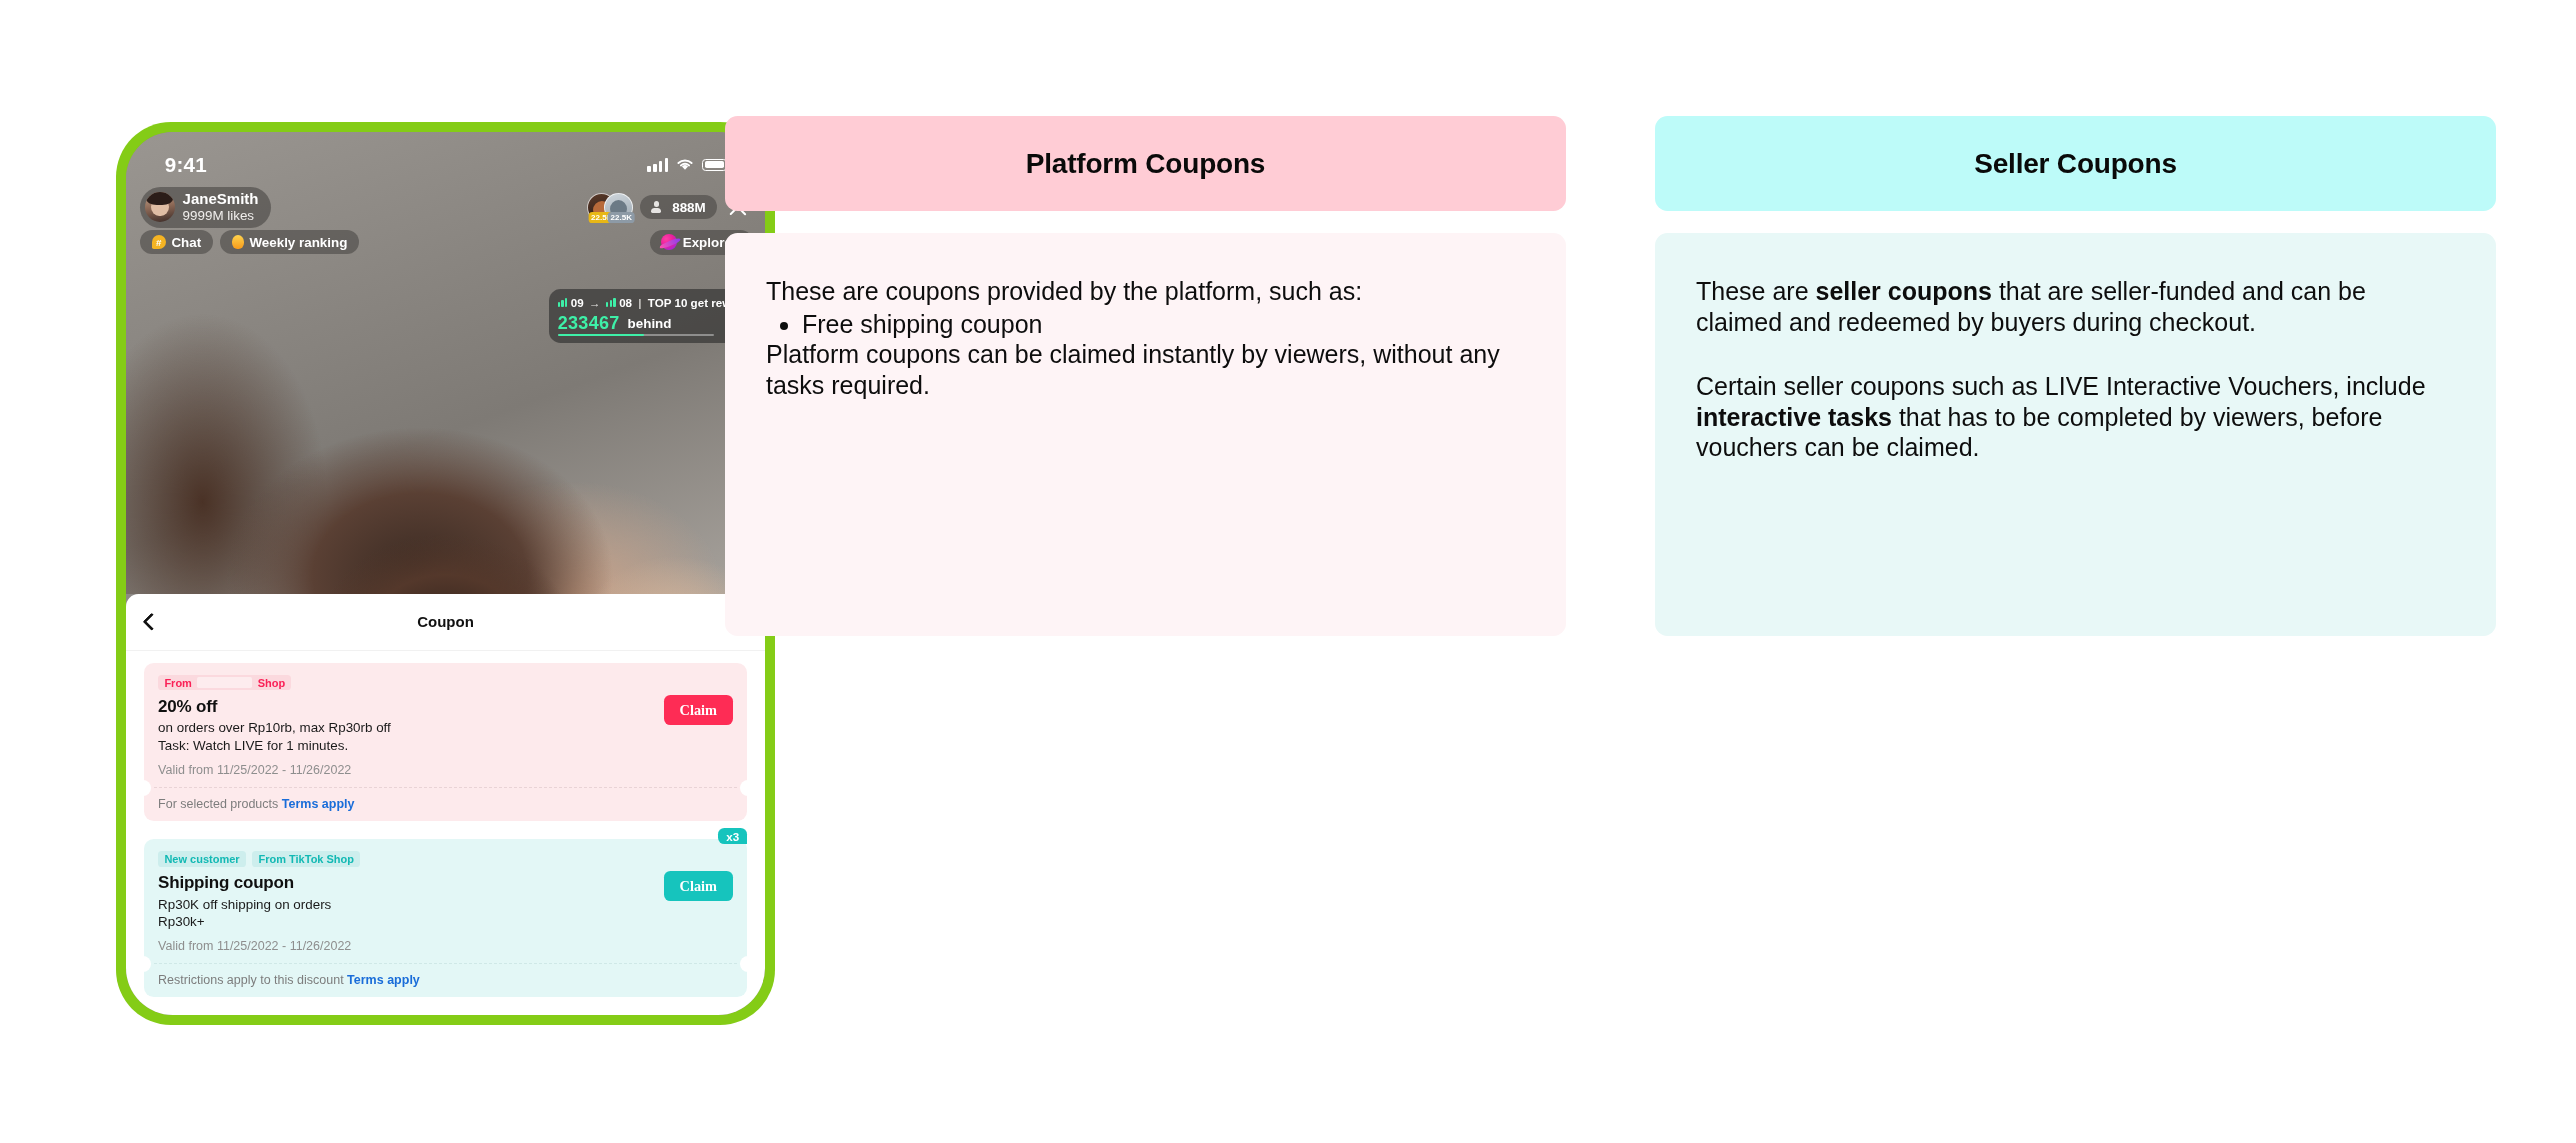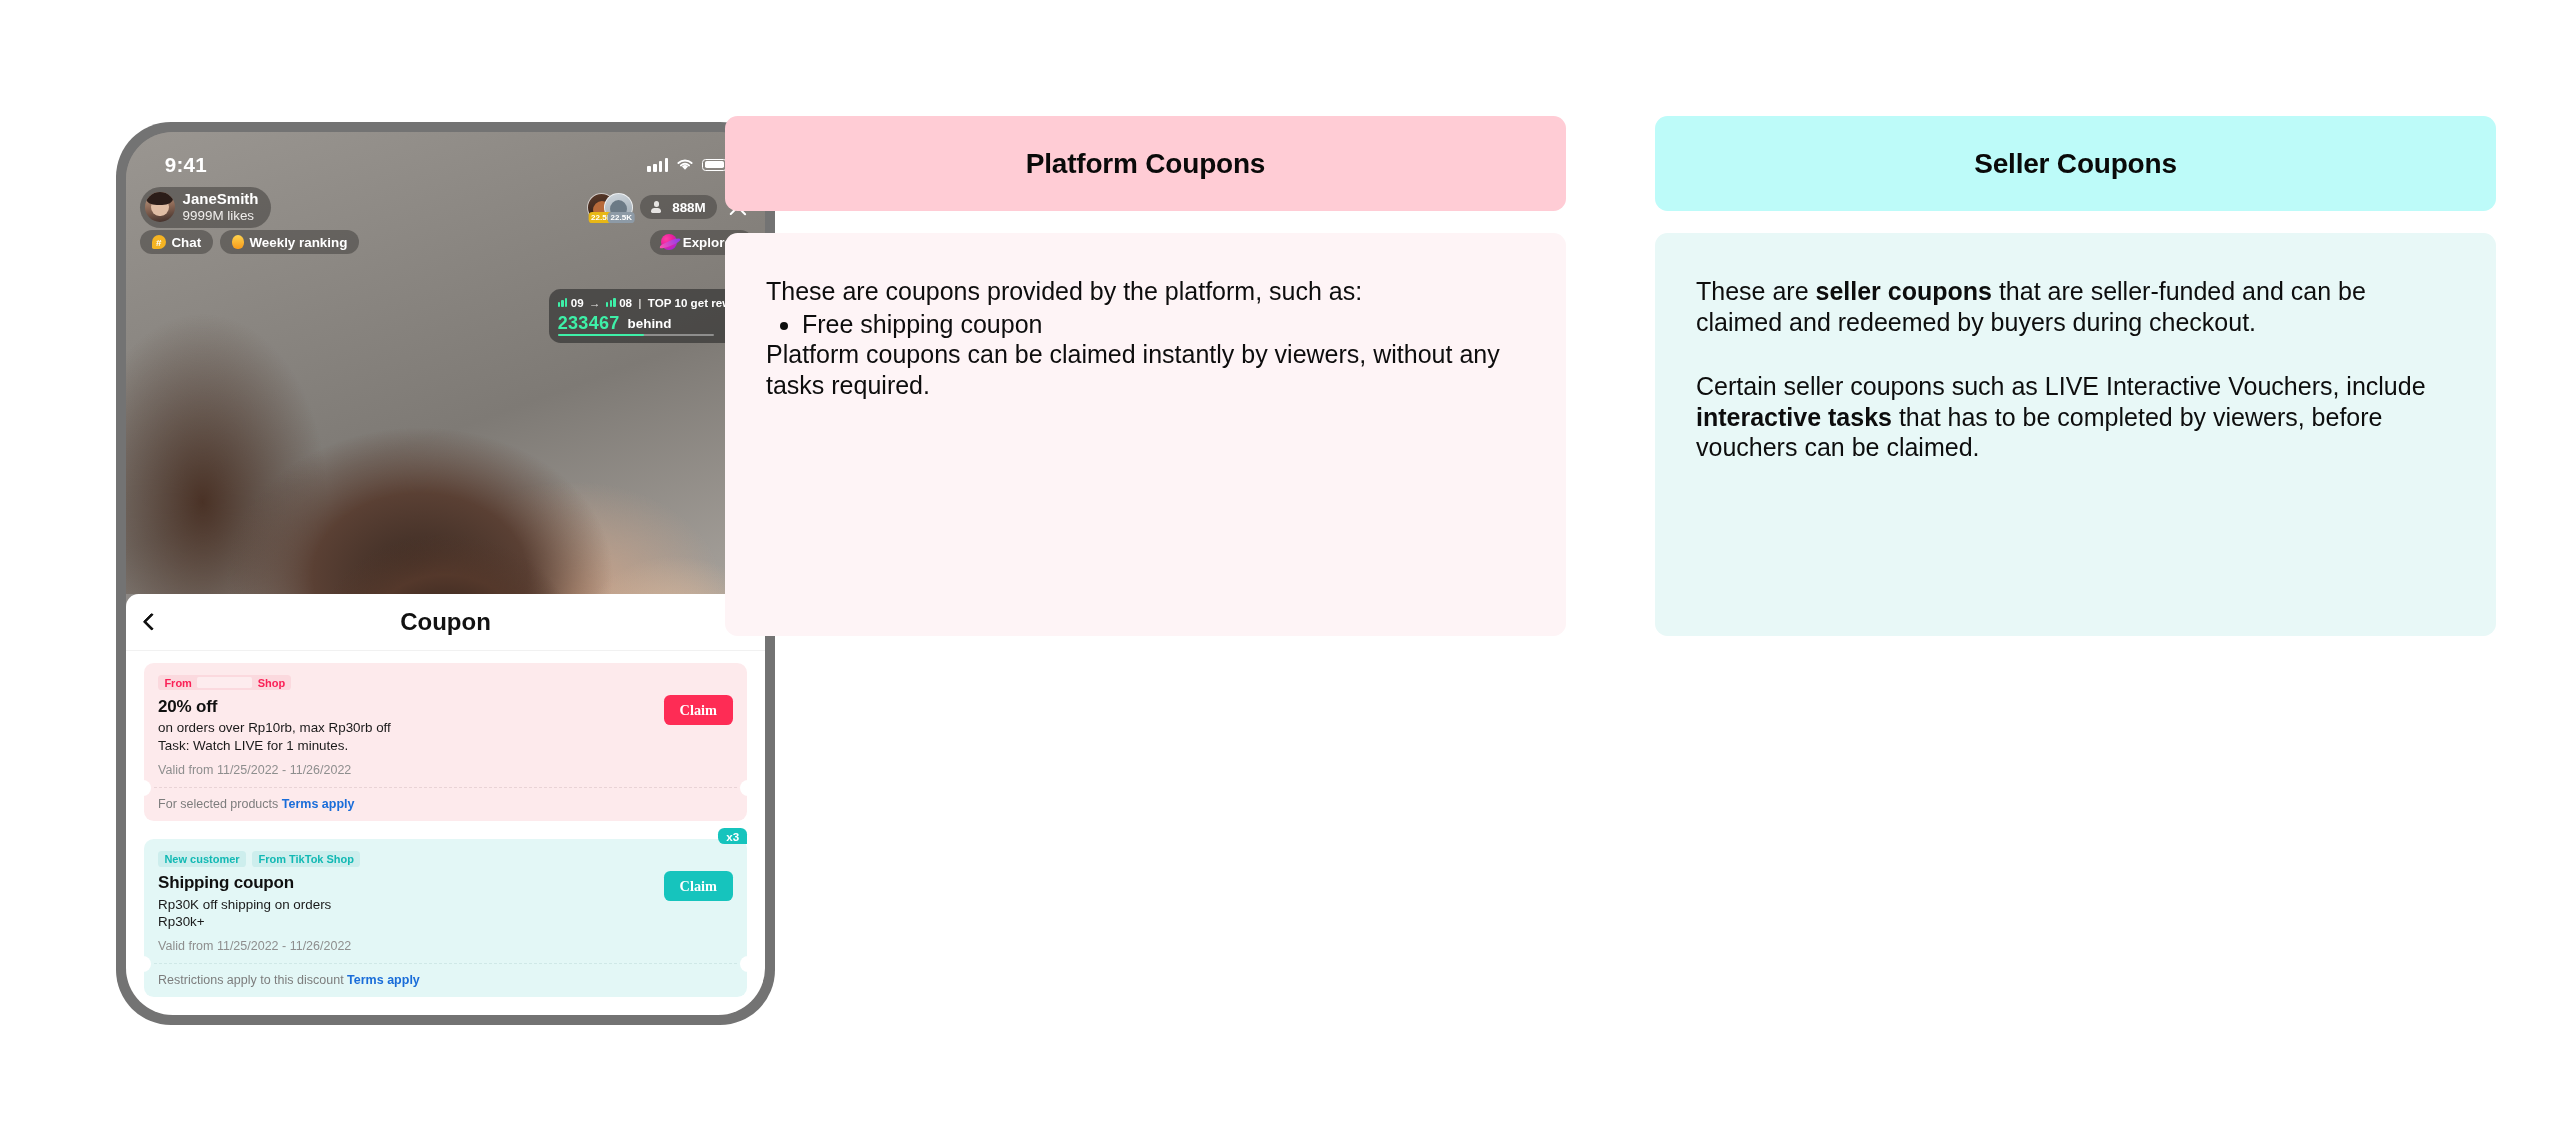--- a/index.html
+++ b/index.html
@@ -8,21 +8,21 @@
     background: #ffffff;
     font-family: "Liberation Sans", sans-serif;
     overflow: hidden;
   }
   .stage { position: relative; width: 2576px; height: 1143px; background: #fff; }
 
   
   .phone {
     position: absolute; left: 116px; top: 122px;
     width: 659px; height: 903px;
-    background: #737373; border-radius: 55px;
+    background: #84cc16; border-radius: 55px;
     padding: 9.8px;
   }
   .phone-screen {
     position: relative; width: 100%; height: 100%;
     border-radius: 47px; overflow: hidden;
     background: #8d8986;
   }
 
   
   .live-bg {
@@ -136,21 +136,21 @@
 
   
   .sheet {
     position:absolute; left:0; right:0; bottom:0; top:462px;
     background:#fff; border-radius:12.5px 12.5px 0 0;
   }
   .sheet-head {
     position:relative; height:57px; display:flex; align-items:center; justify-content:center;
     border-bottom:0.9px solid #f1f1f1;
   }
-  .sheet-title { font-size:24px; font-weight:700; color:#111; }
+  .sheet-title { font-size:15px; font-weight:700; color:#111; }
   .back-chev { position:absolute; left:19.7px; top:50%; width:13.4px; height:13.4px; border-left:3px solid #111; border-bottom:3px solid #111; transform:translateY(-50%) rotate(45deg); border-radius:1.8px; }
 
   .sheet-body { padding:12.5px 18px 0; }
 
   
   .coupon { position:relative; border-radius:9.8px; margin-bottom:18px; }
   .coupon.pink { background:#fdeaec; }
   .coupon.teal { background:#e3f7f6; }
   .c-main { padding:11.6px 14.3px 9.8px; position:relative; }
   .c-tags { display:flex; align-items:center; gap:6.3px; margin-bottom:6.3px; }

